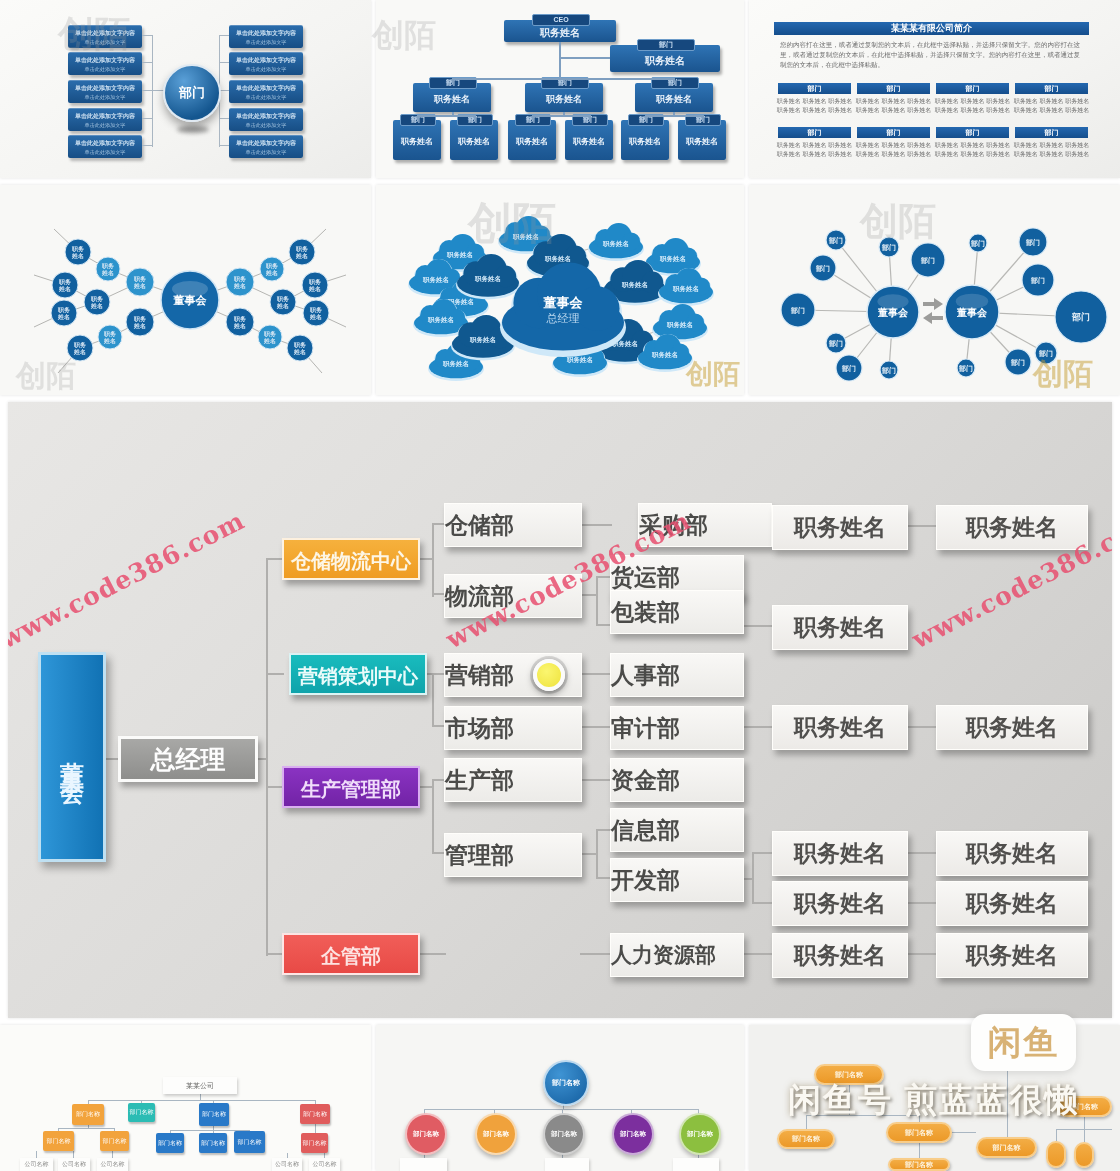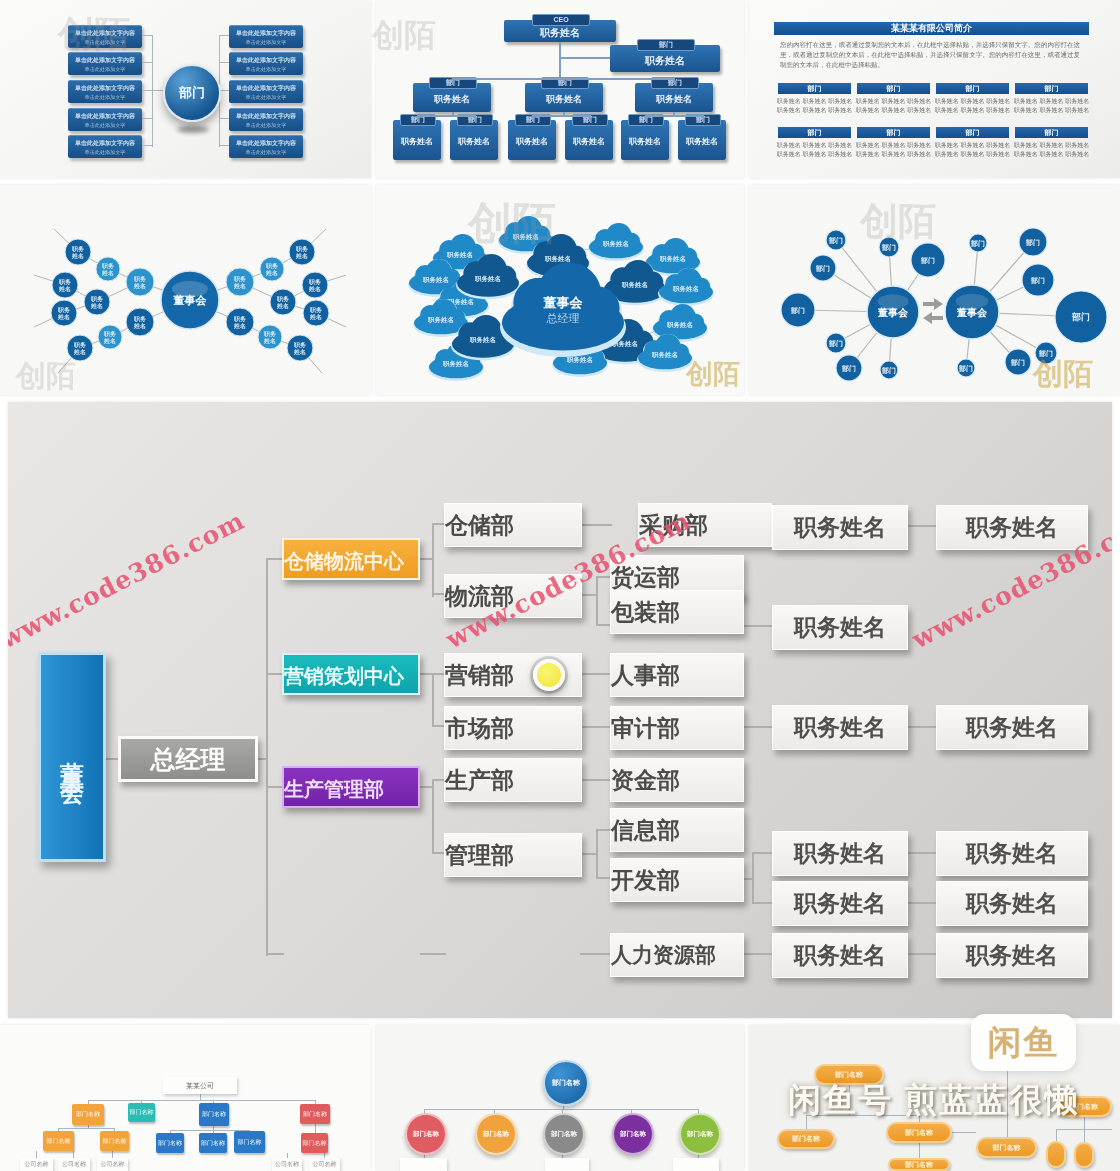--- a/index.html
+++ b/index.html
@@ -38,21 +38,21 @@
   
   #main{background:linear-gradient(135deg,#e8e7e5 0%,#dbdad8 50%,#c9c8c6 100%)}
   .wbox{position:absolute;height:42px;background:linear-gradient(180deg,#f9f8f6,#ecebe8);
        border:1px solid #fffefb;box-shadow:3px 5px 6px rgba(0,0,0,.28);
        color:#4b4b49;font-size:23px;font-weight:bold;text-align:left;line-height:42px}
   .pbox{position:absolute;height:43px;background:linear-gradient(180deg,#f9f8f6,#eceae7);
        border:1px solid #fffefb;box-shadow:3px 5px 6px rgba(0,0,0,.28);
        color:#504f4d;font-size:23px;font-weight:bold;text-align:center;line-height:43px}
   .cbox{position:absolute;width:138px;height:42px;border:2px solid rgba(255,255,255,.85);
        box-shadow:3px 5px 6px rgba(0,0,0,.3);font-size:20px;font-weight:bold;
-       text-align:left;line-height:42px;box-sizing:border-box}
+       text-align:center;line-height:42px;box-sizing:border-box}
   .c-orange{background:linear-gradient(180deg,#f6b13d,#ef9c22);color:#fdf6e6}
   .c-teal{background:linear-gradient(180deg,#19bcbe,#0fa3ab);color:#eafbfa}
   .c-purple{background:linear-gradient(180deg,#8a33c2,#7223a6);color:#f0ddfa;border-color:#d9aef0}
   .c-red{background:linear-gradient(180deg,#f15e59,#e84a46);color:#fde3e2}
   #board{position:absolute;left:30px;top:250px;width:68px;height:210px;
        background:linear-gradient(90deg,#2e96d8,#1172b4);border:3px solid #bfe0f2;
        box-shadow:4px 6px 8px rgba(0,0,0,.3);box-sizing:border-box;
        color:#eaf6ff;font-size:24px;font-weight:bold;
        writing-mode:vertical-rl;text-align:center;letter-spacing:10px;line-height:62px}
   #gm{position:absolute;left:110px;top:334px;width:140px;height:46px;
@@ -668,22 +668,23 @@
     <div class="ln" style="left: 260px; top: 271px; width: 16px; height: 2px;"></div>
     <div class="ln" style="left: 260px; top: 156px; width: 16px; height: 2px;"></div>
     <div class="ln" style="left: 258px; top: 156px; width: 2px; height: 398px;"></div>
     <div class="ln" style="left: 248px; top: 356px; width: 12px; height: 2px;"></div>
     <div class="ln" style="left: 98px; top: 356px; width: 14px; height: 2px;"></div>
 
   <div id="board">董事会</div>
   <div id="gm">总经理</div>
 
   <div class="cbox c-orange" style="left:274px;top:136px">仓储物流中心</div>
-  <div class="cbox c-teal" style="left:274px;top:251px">营销策划中心</div>
+  <div class="cbox c-teal" style="left:281px;top:251px">营销策划中心</div>
   <div class="cbox c-purple" style="left:274px;top:364px">生产管理部</div>
+  <div class="cbox c-red" style="left:274px;top:531px">企管部</div>
 
   <div class="wbox" style="left:436px;top:101px;width:136px">仓储部</div>
   <div class="wbox" style="left:436px;top:172px;width:136px">物流部</div>
   <div class="wbox" style="left:436px;top:251px;width:136px">营销部</div>
   <div class="wbox" style="left:436px;top:304px;width:136px">市场部</div>
   <div class="wbox" style="left:436px;top:356px;width:136px">生产部</div>
   <div class="wbox" style="left:436px;top:431px;width:136px">管理部</div>
 
   <div class="wbox" style="left:630px;top:101px;width:132px">采购部</div>
   <div class="wbox" style="left:602px;top:153px;width:132px">货运部</div>

